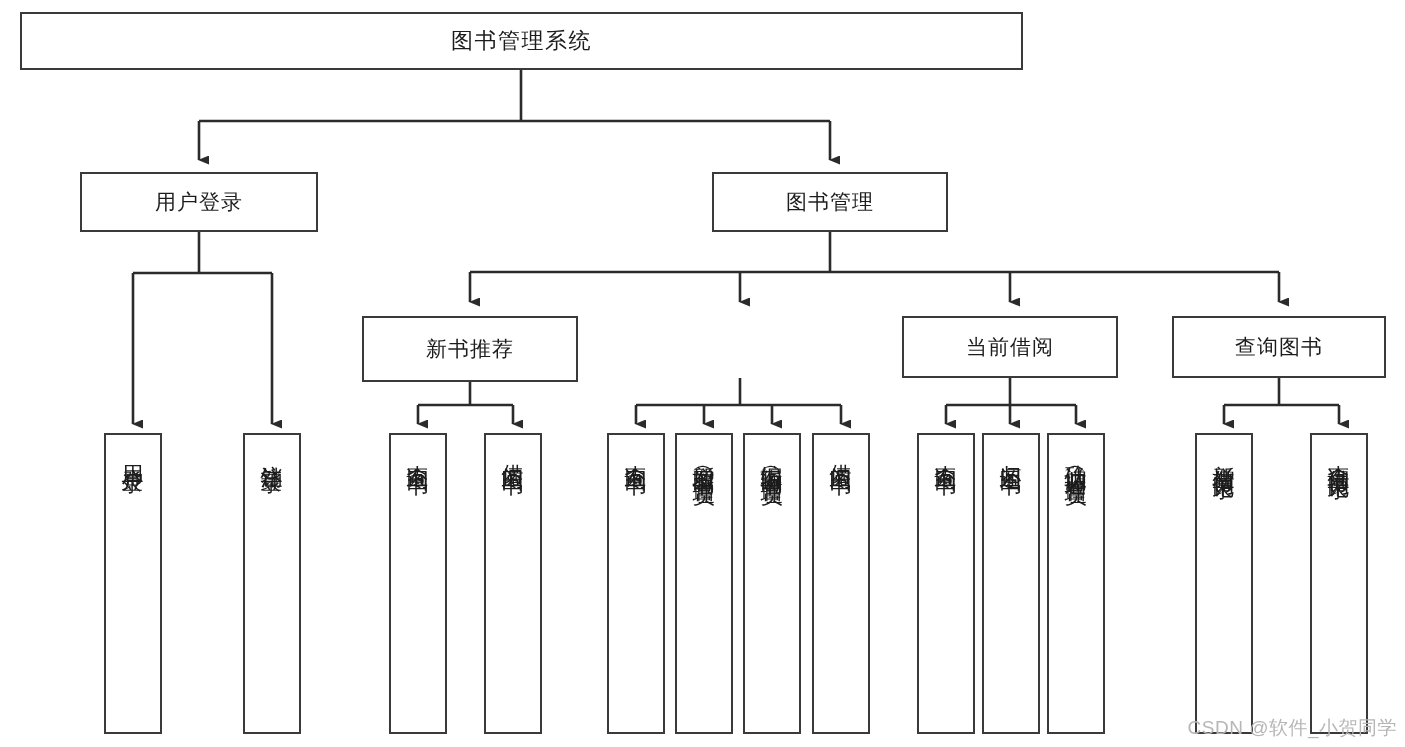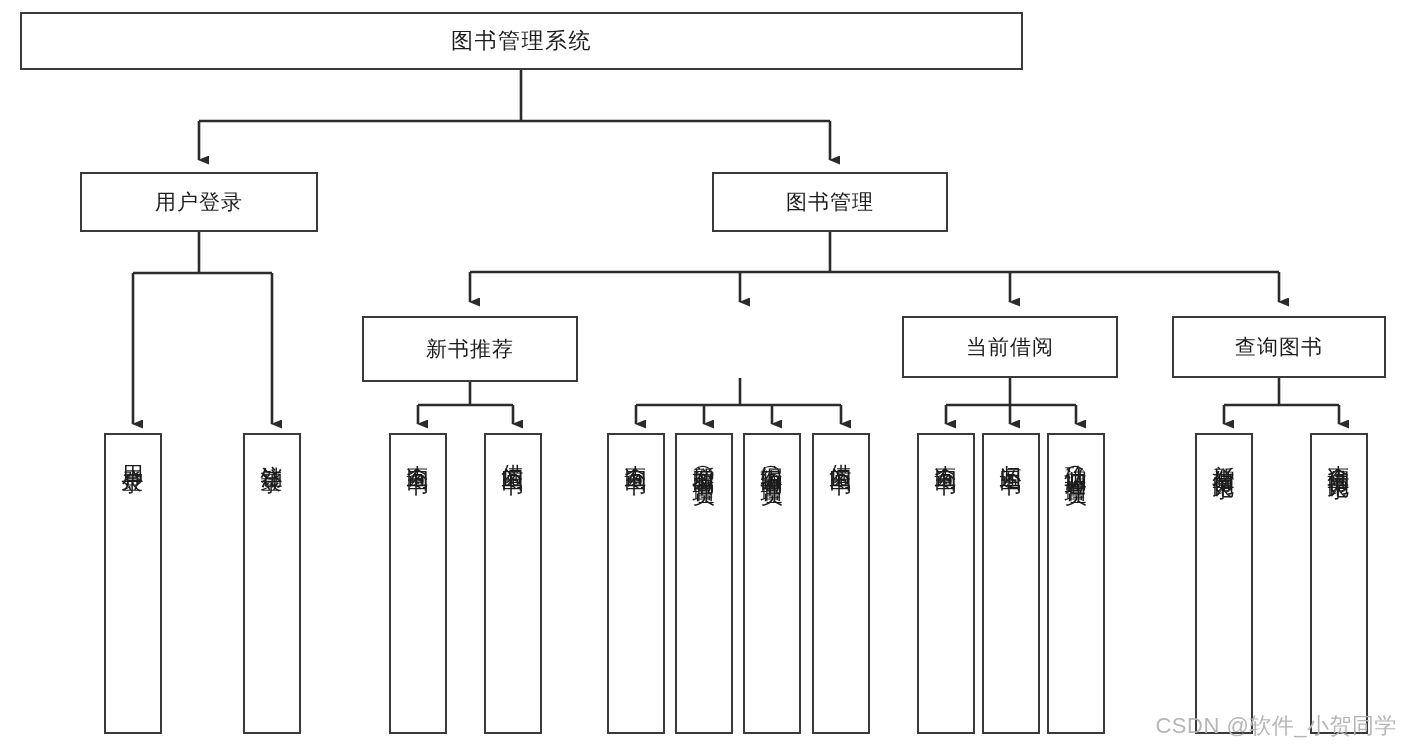--- a/index.html
+++ b/index.html
@@ -64,21 +64,21 @@
     text-orientation: upright;
     font-size: 22px;
     line-height: 1.05;
     letter-spacing: 3px;
     white-space: nowrap;
   }
   .watermark {
     position: absolute;
     right: 8px;
     bottom: 6px;
-    font-size: 22px;
+    font-size: 19px;
     color: #b6b6b6;
     letter-spacing: 0.5px;
     white-space: nowrap;
     z-index: 3;
     user-select: none;
   }
 </style>
 </head>
 <body>
 

